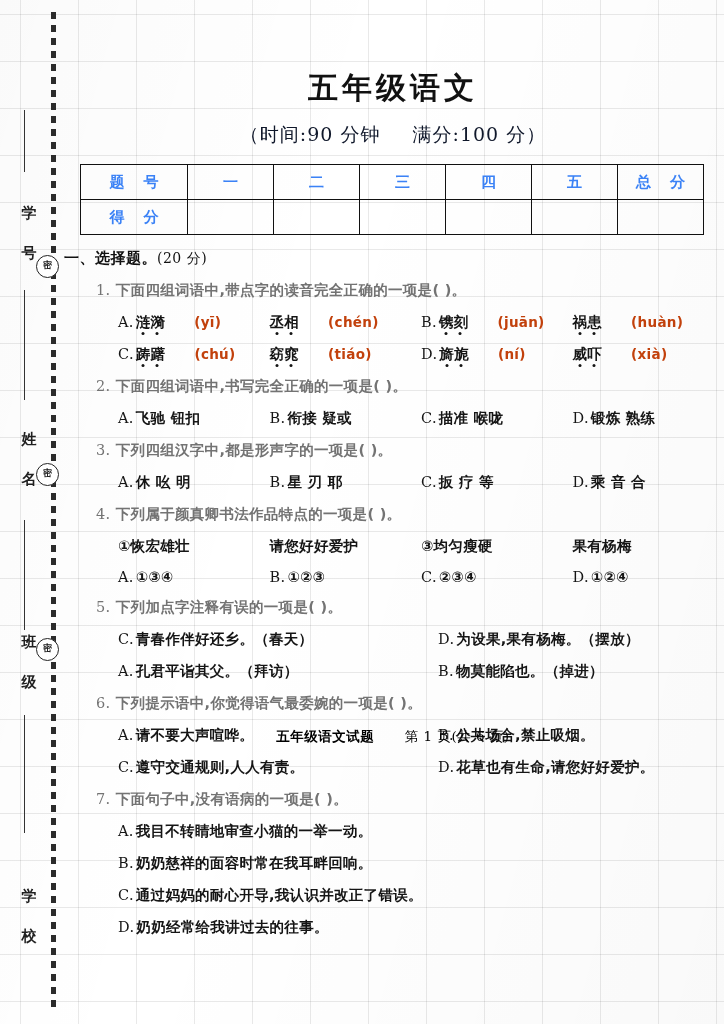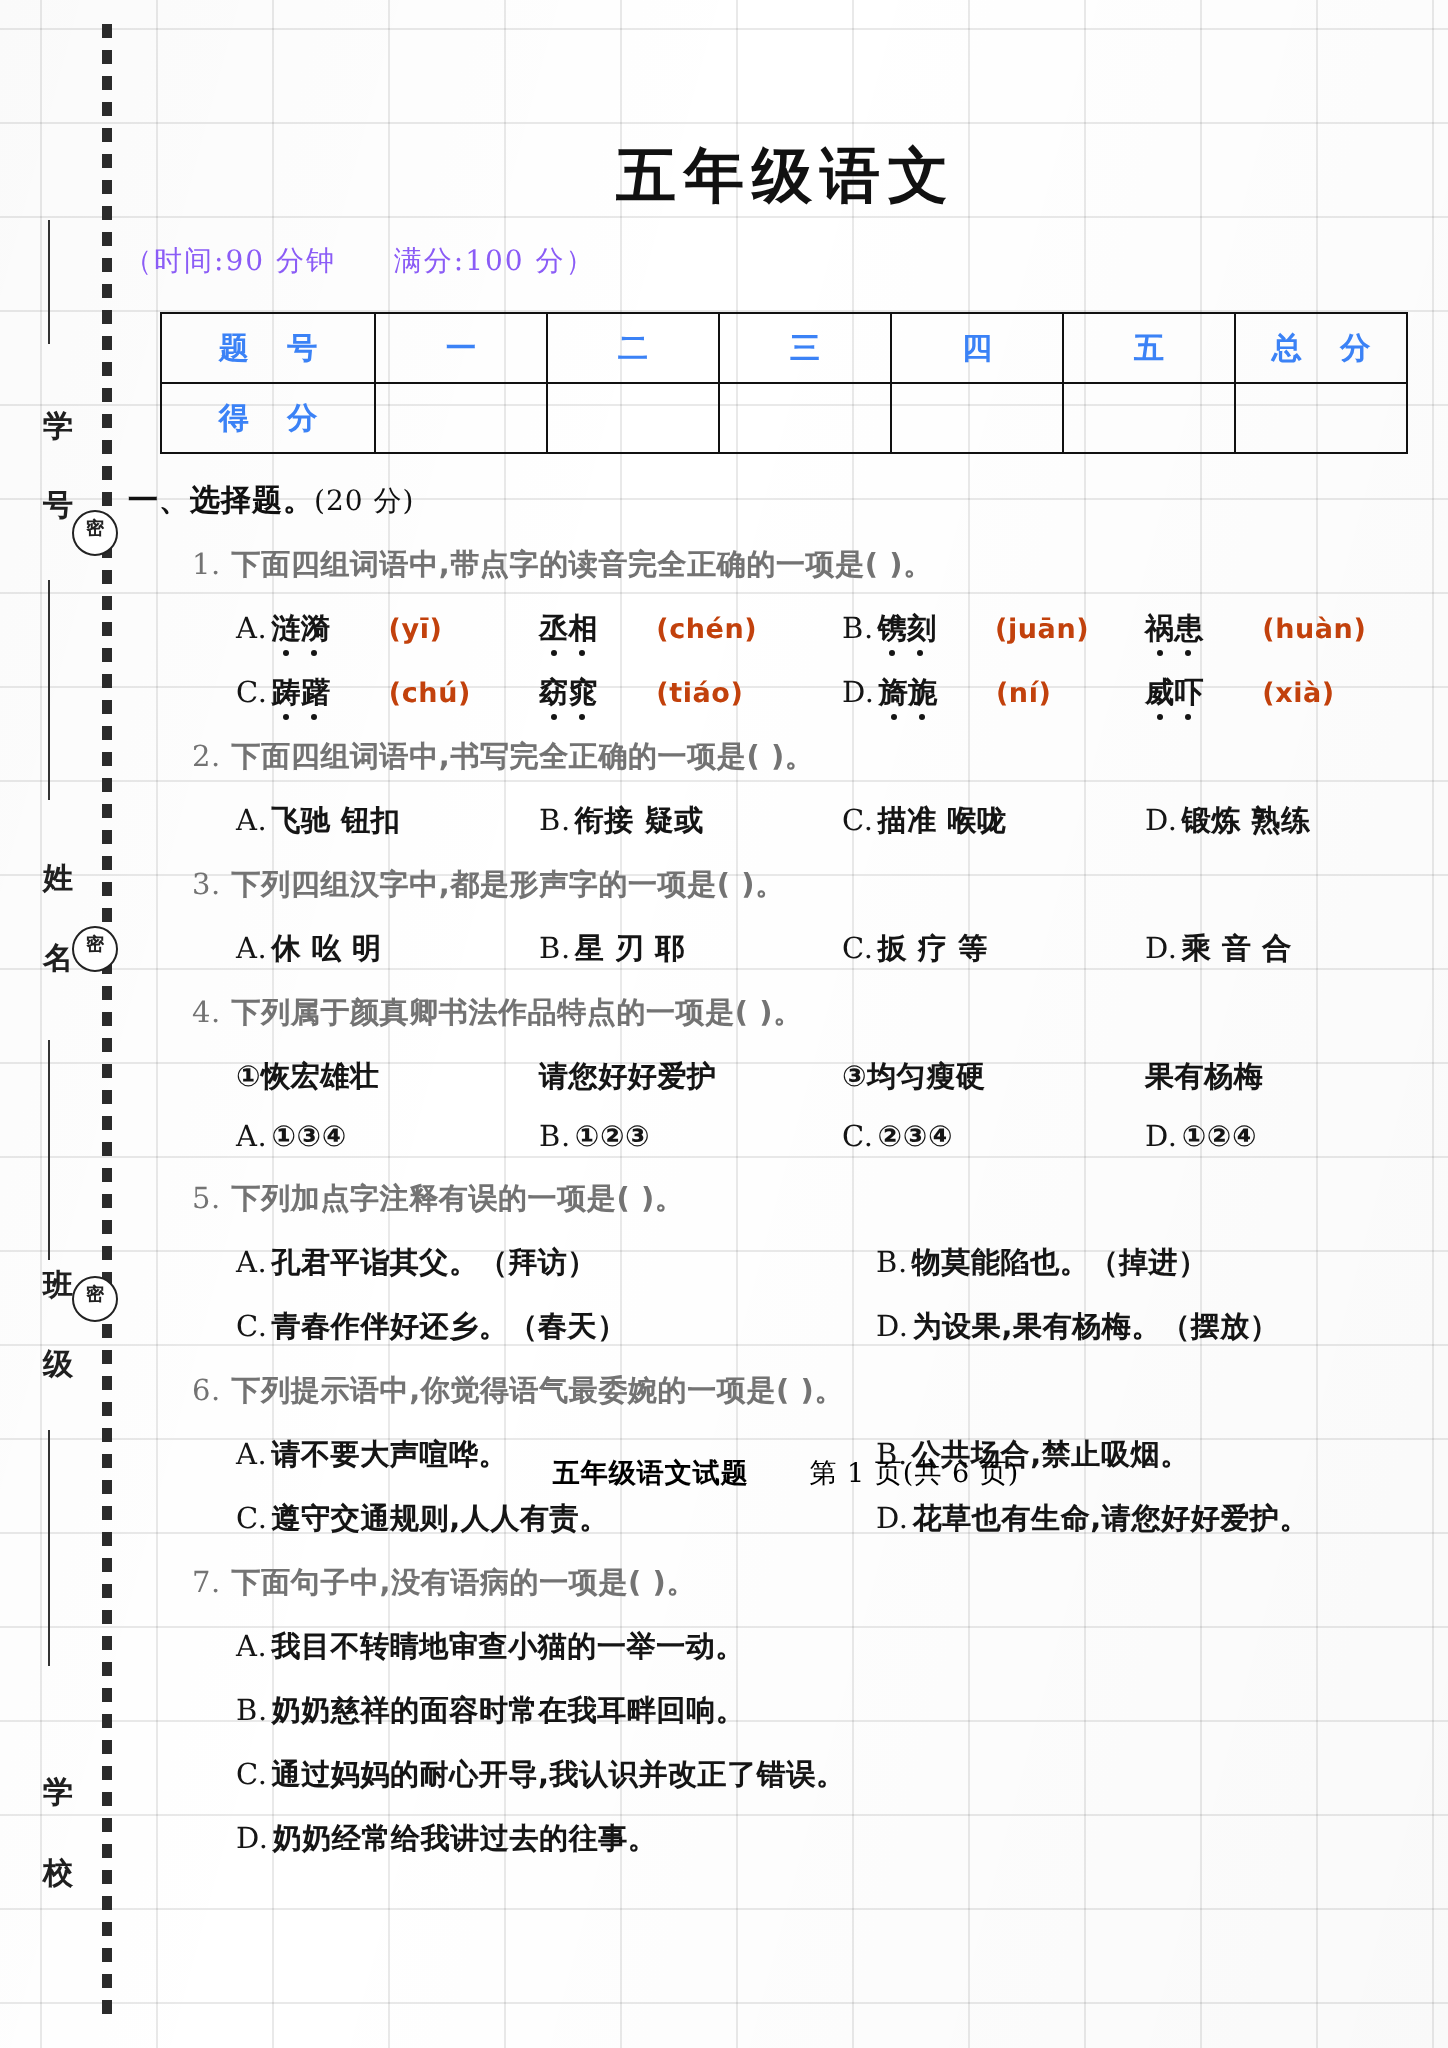--- a/index.html
+++ b/index.html
@@ -90,25 +90,26 @@
     text-align: center;
     font-family: "DejaVu Serif", serif;
     font-weight: 700;
     font-size: 30px;
     letter-spacing: 4px;
     margin: 0;
     padding-top: 68px;
     color: #111;
   }
   .subtitle {
-    font-family: "DejaVu Serif", serif;
-    font-size: 14px;
+    text-align: center;
+    font-family: "DejaVu Serif", serif;
+    font-size: 19px;
     letter-spacing: 1px;
     margin: 13px 0 0 0;
-    color: #8b5cf6;
+    color: #0f172a;
   }
   .subtitle .gap { display:inline-block; width: 18px; }
 
   
   table.score {
     border-collapse: collapse;
     margin: 16px auto 0 18px;
     width: 624px;
     table-layout: fixed;
   }
@@ -351,26 +352,26 @@
       <span class="opt"><span class="tag">D.</span><span>①②④</span></span>
     </div>
   </div>
 
   <div class="q">
     <div class="q-stem">
       <span class="num">5.</span>
       <span>下列加点字注释有误的一项是(        )。</span>
     </div>
     <div class="opt-row wide">
+      <span class="opt" style="width:320px"><span class="tag">C.</span><span>青春作伴好还乡。（春天）</span></span>
+      <span class="opt"><span class="tag">D.</span><span>为设果,果有杨梅。（摆放）</span></span>
+    </div>
+    <div class="opt-row wide">
       <span class="opt" style="width:320px"><span class="tag">A.</span><span>孔君平诣其父。（拜访）</span></span>
       <span class="opt"><span class="tag">B.</span><span>物莫能陷也。（掉进）</span></span>
-    </div>
-    <div class="opt-row wide">
-      <span class="opt" style="width:320px"><span class="tag">C.</span><span>青春作伴好还乡。（春天）</span></span>
-      <span class="opt"><span class="tag">D.</span><span>为设果,果有杨梅。（摆放）</span></span>
     </div>
   </div>
 
   <div class="q">
     <div class="q-stem">
       <span class="num">6.</span>
       <span>下列提示语中,你觉得语气最委婉的一项是(        )。</span>
     </div>
     <div class="opt-row wide">
       <span class="opt" style="width:320px"><span class="tag">A.</span><span>请不要大声喧哗。</span></span>

